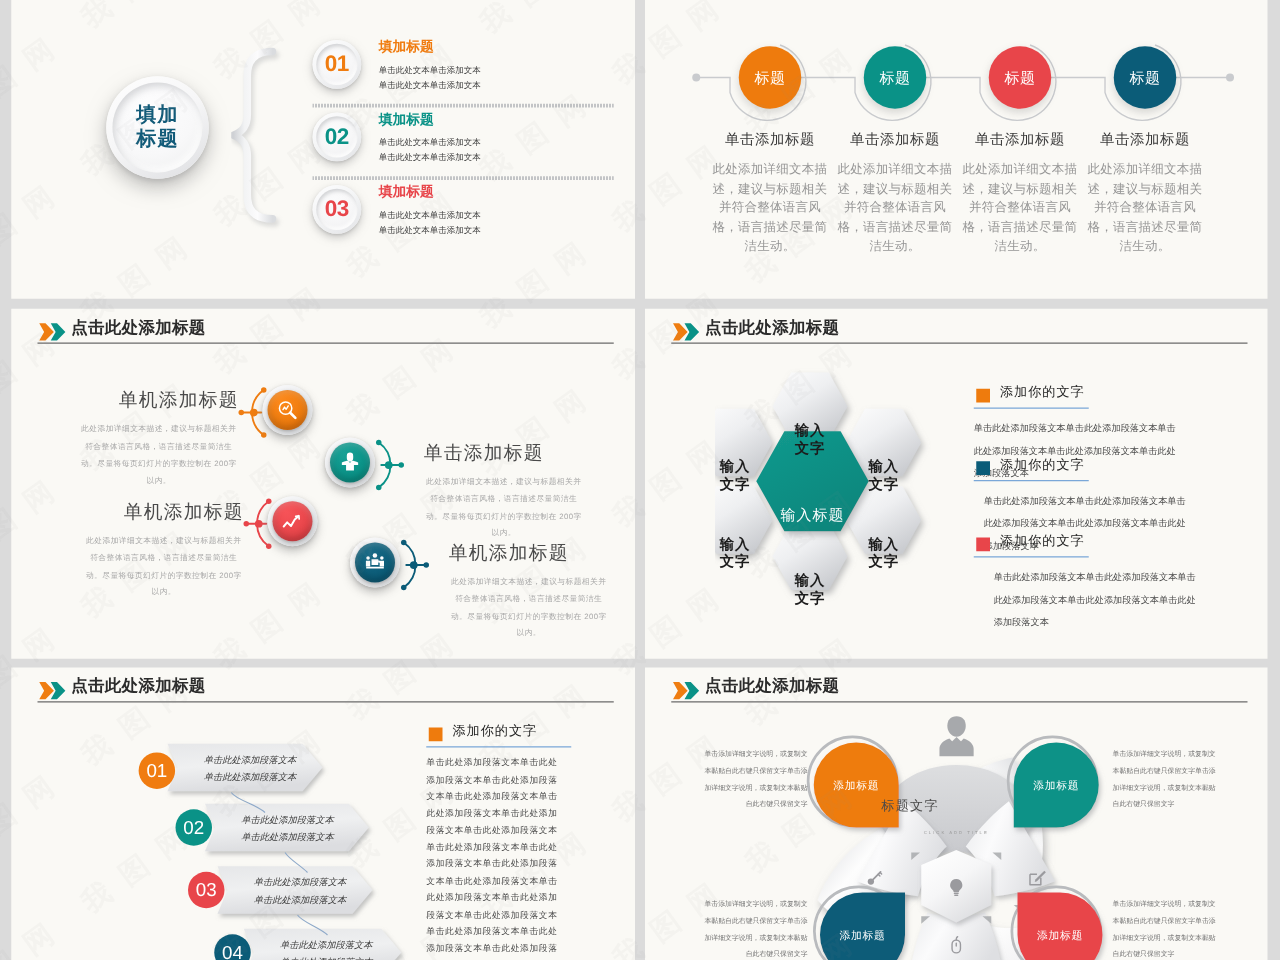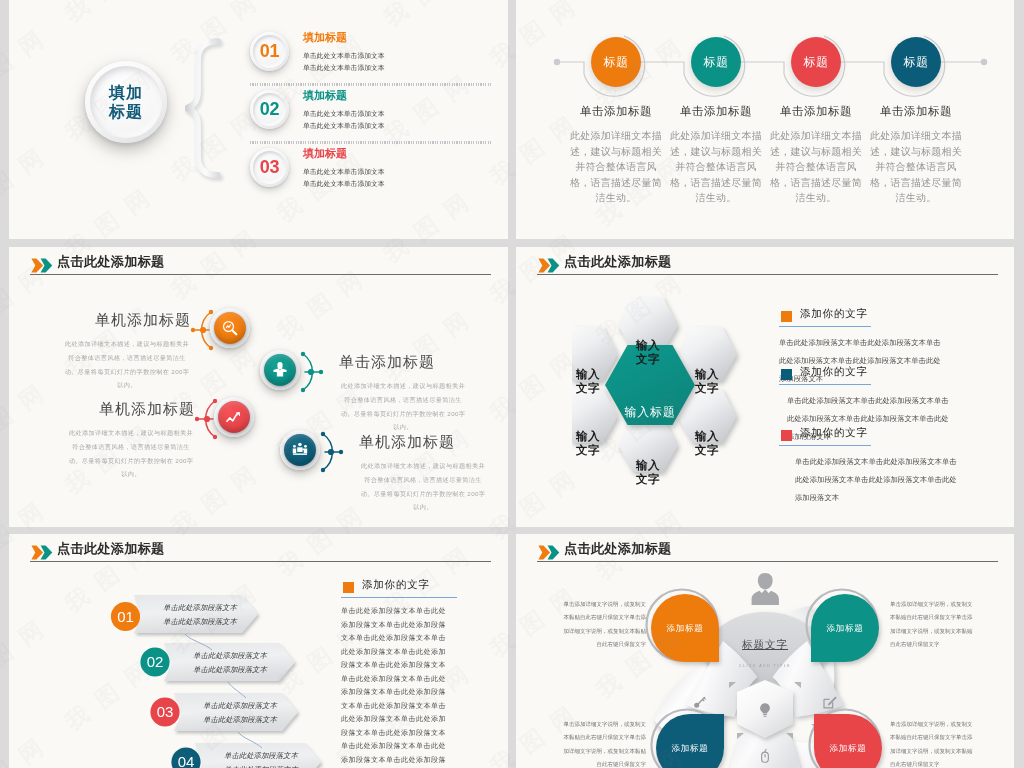--- a/index.html
+++ b/index.html
@@ -108,21 +108,21 @@
   .s5 .sblk .hd .ul{position:absolute;left:6px;top:17px;width:116px;height:1px;background:#7aa7d8;}
   .s5 .sblk .bd{margin-top:6px;margin-left:6px;width:106px;font-size:7.0px;line-height:13.5px;
      color:#4b4b4b;letter-spacing:.5px;}
 
   
   .s6 .plabel{position:absolute;font-size:8.6px;color:#fff;letter-spacing:.6px;text-align:center;
      width:70px;pointer-events:none;}
   .s6 .side{position:absolute;width:84px;font-size:5.5px;line-height:13.4px;color:#737373;
      letter-spacing:0;}
   .s6 .ctitle{position:absolute;font-size:10.5px;color:#4a4a4a;letter-spacing:1px;
-     text-align:center;width:120px;text-decoration:underline;}
+     width:120px;}
   .s6 .csub{position:absolute;font-size:3.4px;color:#9b9b9b;letter-spacing:1.6px;
      text-align:center;width:120px;}
 </style>
 </head>
 <body>
 
 <div class="wm" id="wmhost">
     <div class="wmrow" style="left: -260px; top: 0px;">我图网   我图网   我图网   我图网   我图网   我图网   我图网   我图网   我图网   </div>
     <div class="wmrow" style="left: -260px; top: 118px;">我图网   我图网   我图网   我图网   我图网   我图网   我图网   我图网   我图网   </div>
     <div class="wmrow" style="left: -260px; top: 236px;">我图网   我图网   我图网   我图网   我图网   我图网   我图网   我图网   我图网   </div>

